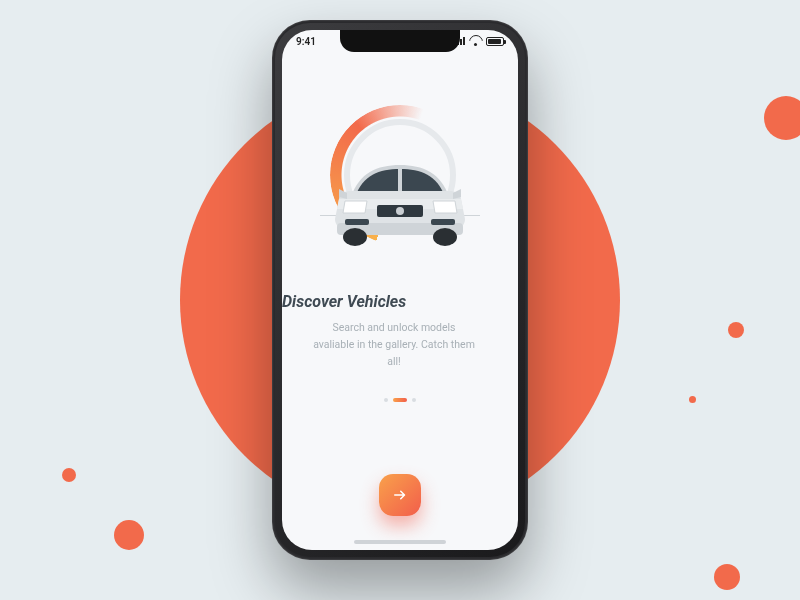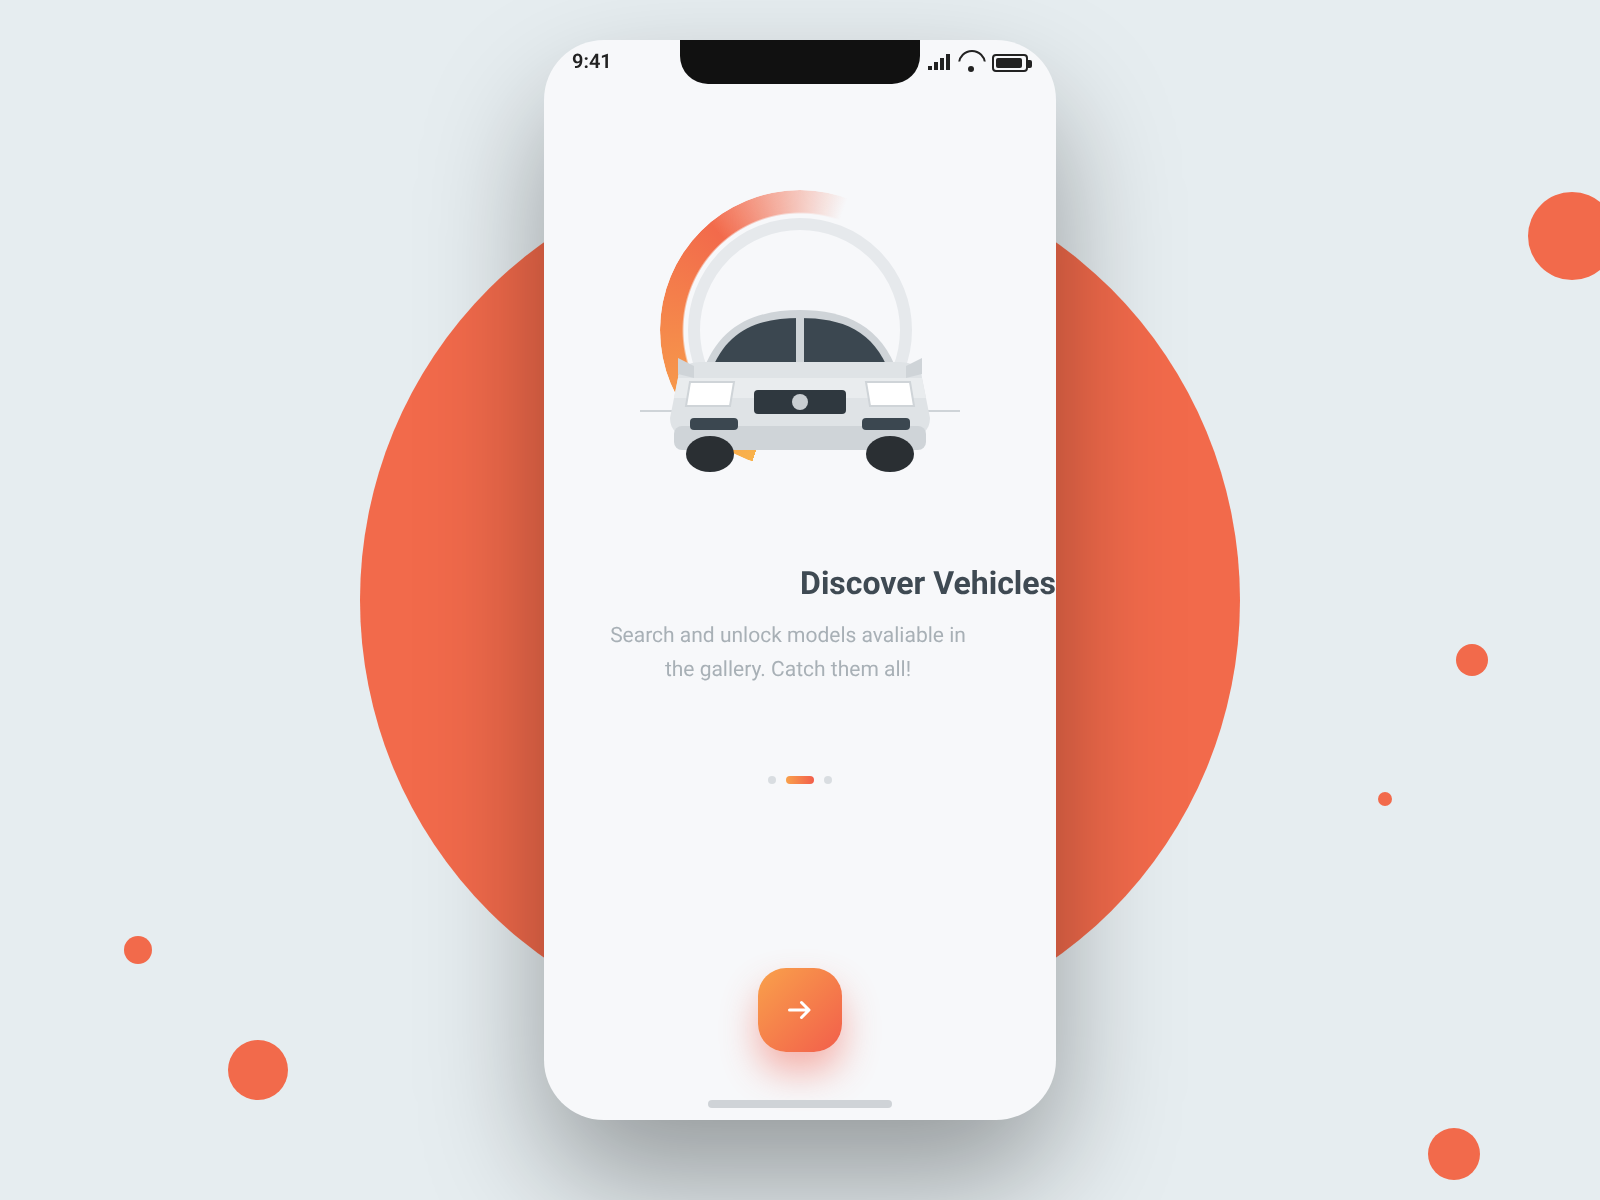--- a/index.html
+++ b/index.html
@@ -26,20 +26,21 @@
   .dot5 { width: 26px; height: 26px; right: 60px; top: 564px; }
   .dot6 { width: 7px; height: 7px; right: 104px; top: 396px; }
 
   
   .phone {
     position: absolute;
     left: 272px; top: 20px;
     width: 256px; height: 540px;
     border-radius: 38px;
     background: #2a2a2d;
+    padding: 10px;
     box-shadow: 0 30px 60px rgba(0,0,0,0.35), inset 0 0 2px rgba(255,255,255,0.3);
     z-index: 2;
   }
   .phone::before {
     content:"";
     position:absolute; inset:3px;
     border-radius:35px;
     background: linear-gradient(135deg,#3c3c3f,#1a1a1c);
     z-index:-1;
   }
@@ -105,21 +106,21 @@
   .ground {
     position:absolute; bottom:44px; width:160px; height:1px; background:#cfd4d8;
   }
   .car {
     position: relative; z-index: 2;
     width: 150px; height: 96px; top: 26px;
   }
 
   .title {
     position:absolute; top: 262px; left:0; right:0;
-    text-align:right; font-size:16px; font-weight:700; color:#3f4a53;
+    text-align:left; font-size:16px; font-weight:700; color:#3f4a53;font-style:italic;
   }
   .subtitle {
     position:absolute; top: 290px; left:30px; right:42px;
     text-align:center; font-size:10.5px; line-height:1.6; color:#a8b0b6;
   }
 
   .pager {
     position:absolute; top: 368px; left:0; right:0;
     display:flex; justify-content:center; gap:5px; align-items:center;
   }

